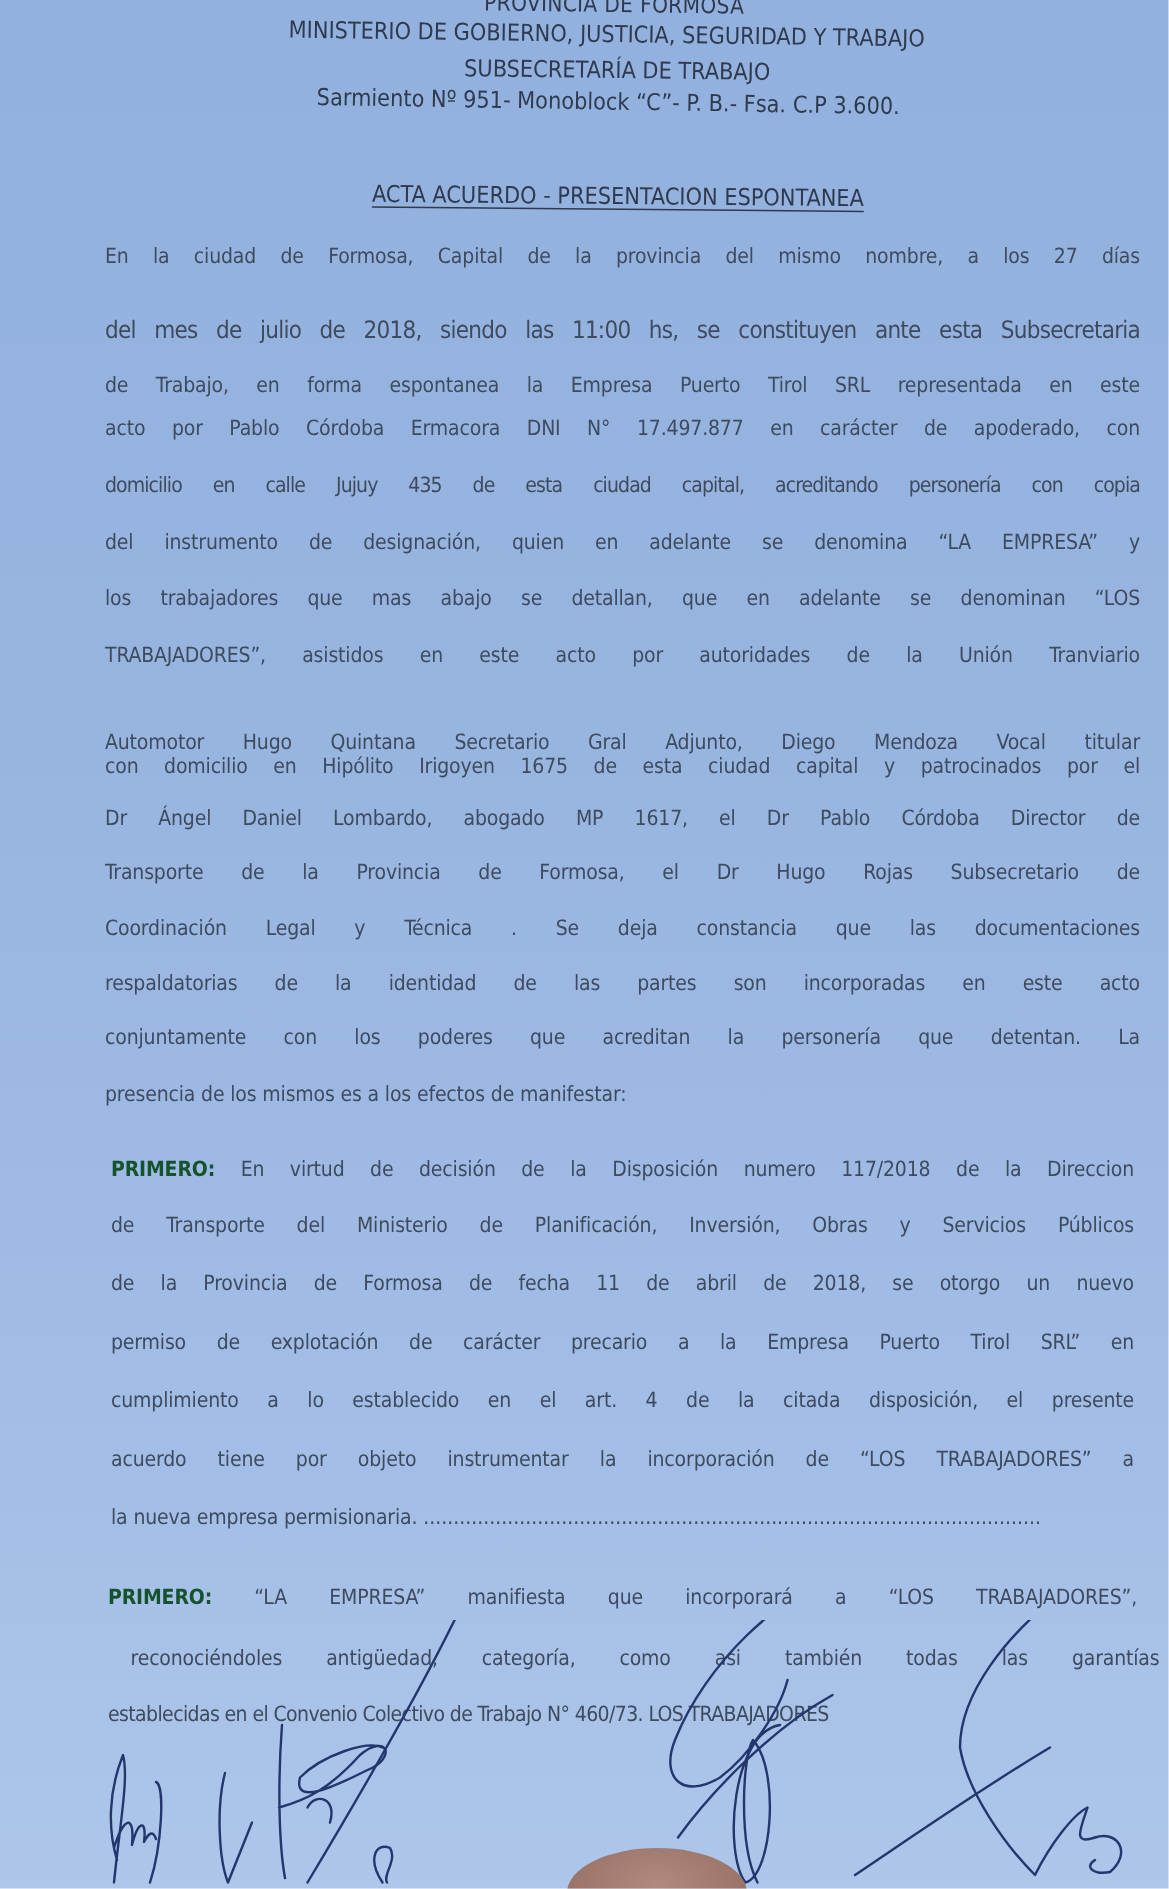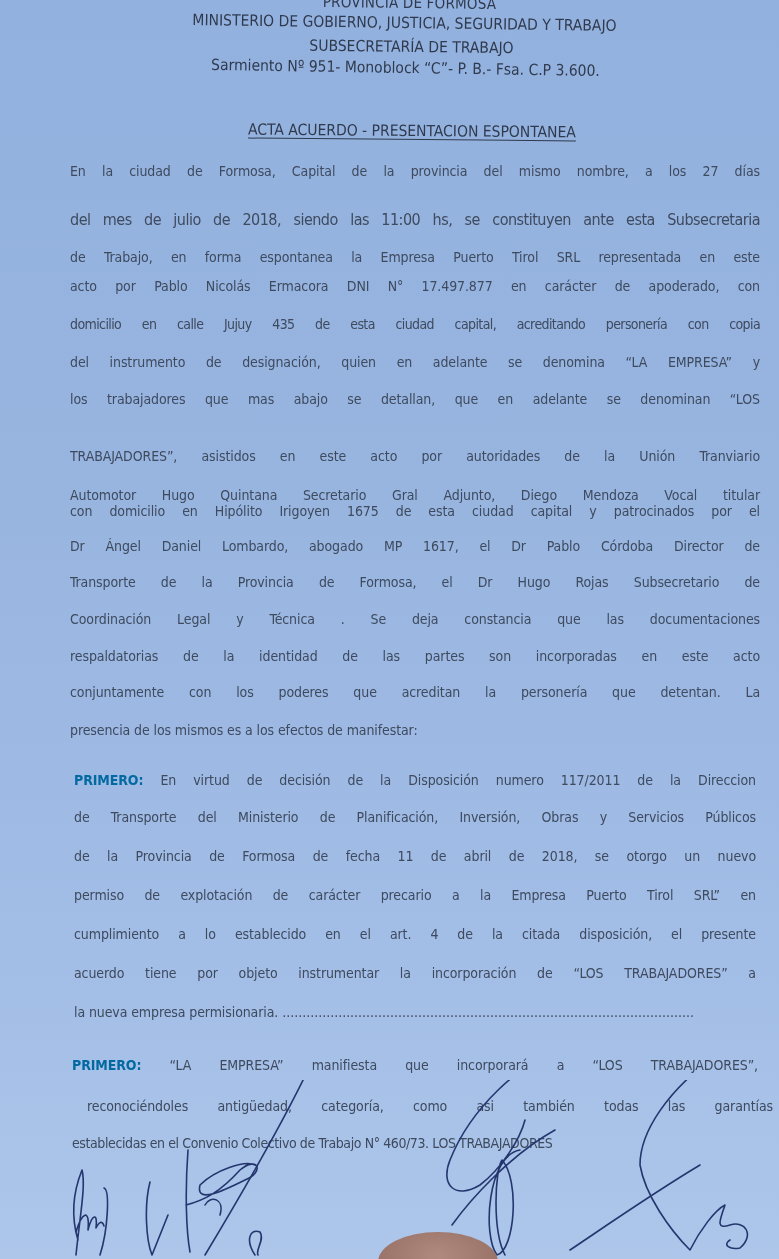--- a/index.html
+++ b/index.html
@@ -19,21 +19,21 @@
     position: absolute; top: 122px; left: 248px; font-size: 15.5px; color: #2f3a4e;
     text-decoration: underline; text-underline-offset: 3px; white-space: nowrap;
     transform: rotate(0.5deg);
   }
   .line {
     position: absolute; left: 70px; width: 690px; font-size: 14px; line-height: 20px;
     white-space: nowrap; text-align: justify; text-align-last: justify; color: #3e4a5e;
     letter-spacing: -0.1px;
   }
   .line.last { text-align-last: left; }
-  .bold { font-weight: bold; color: #0369a1; }
+  .bold { font-weight: bold; color: #14532d; }
   .dots { letter-spacing: 0; }
   .sig { position: absolute; left: 0; top: 1080px; width: 779px; height: 179px; pointer-events: none; }
   .thumb {
     position: absolute; left: 378px; top: 1232px; width: 120px; height: 60px; border-radius: 50%;
     background: radial-gradient(ellipse at 50% 40%, #b08a7e 0%, #9e776c 60%, #8a6a62 100%);
   }
 </style>
 </head>
 <body>
 
@@ -42,36 +42,36 @@
   <div class="hdr hdr1">PROVINCIA DE FORMOSA</div>
   <div class="hdr hdr2">MINISTERIO DE GOBIERNO, JUSTICIA, SEGURIDAD Y TRABAJO</div>
   <div class="hdr hdr3">SUBSECRETARÍA DE TRABAJO</div>
   <div class="hdr hdr4">Sarmiento Nº 951- Monoblock “C”- P. B.- Fsa. C.P 3.600.</div>
 
   <div class="title">ACTA ACUERDO - PRESENTACION ESPONTANEA</div>
 
   <div class="line" style="top:161px">En la ciudad de Formosa, Capital de la provincia del mismo nombre, a los 27 días</div>
   <div class="line" style="top:210px; font-size:16px; letter-spacing:-0.5px">del mes de julio de 2018, siendo las 11:00 hs, se constituyen ante esta Subsecretaria</div>
   <div class="line" style="top:247px">de Trabajo, en  forma espontanea la Empresa Puerto Tirol SRL representada en este</div>
-  <div class="line" style="top:276px">acto por Pablo Nicolás Ermacora DNI N° 17.497.877 en carácter de apoderado, con</div>
+  <div class="line" style="top:276px">acto por Pablo Córdoba Ermacora DNI N° 17.497.877 en carácter de apoderado, con</div>
   <div class="line" style="top:314px; letter-spacing:-0.6px">domicilio en calle Jujuy 435 de esta ciudad capital, acreditando personería con copia</div>
   <div class="line" style="top:352px">del instrumento de designación, quien en adelante se denomina “LA EMPRESA” y</div>
   <div class="line" style="top:389px">los trabajadores que mas abajo se detallan, que en adelante se denominan “LOS</div>
-  <div class="line" style="top:446px">TRABAJADORES”, asistidos en este acto por autoridades de la Unión Tranviario</div>
+  <div class="line" style="top:427px">TRABAJADORES”, asistidos en este acto por autoridades de la Unión Tranviario</div>
   <div class="line" style="top:485px">Automotor Hugo Quintana Secretario Gral Adjunto, Diego Mendoza Vocal titular</div>
   <div class="line" style="top:501px">con domicilio en Hipólito Irigoyen 1675 de esta ciudad capital y patrocinados por el</div>
   <div class="line" style="top:536px">Dr Ángel Daniel Lombardo, abogado MP 1617, el Dr Pablo Córdoba Director de</div>
   <div class="line" style="top:572px">Transporte de la Provincia de Formosa, el Dr Hugo Rojas Subsecretario de</div>
   <div class="line" style="top:609px">Coordinación Legal y Técnica . Se deja constancia que las documentaciones</div>
   <div class="line" style="top:646px">respaldatorias de la identidad de las partes son incorporadas en este acto</div>
   <div class="line" style="top:682px">conjuntamente con los poderes que acreditan la personería que detentan. La</div>
   <div class="line last" style="top:720px">presencia de los mismos es a los efectos de manifestar:</div>
 
   <div class="line" style="top:770px; left:74px; width:682px">
-    <span class="bold">PRIMERO:</span><span> En virtud de decisión de la Disposición numero 117/2011 de la Direccion</span>
+    <span class="bold">PRIMERO:</span><span> En virtud de decisión de la Disposición numero 117/2018 de la Direccion</span>
   </div>
   <div class="line" style="top:807px; left:74px; width:682px">de Transporte del Ministerio de Planificación, Inversión, Obras y Servicios Públicos</div>
   <div class="line" style="top:846px; left:74px; width:682px">de la Provincia de Formosa de fecha 11 de abril de 2018, se otorgo un nuevo</div>
   <div class="line" style="top:885px; left:74px; width:682px">permiso de explotación de carácter precario a la Empresa Puerto Tirol SRL” en</div>
   <div class="line" style="top:924px; left:74px; width:682px">cumplimiento a lo establecido en el art. 4 de la citada disposición, el presente</div>
   <div class="line" style="top:963px; left:74px; width:682px">acuerdo tiene por objeto instrumentar la incorporación de “LOS TRABAJADORES” a</div>
   <div class="line last" style="top:1002px; left:74px; width:682px; overflow:hidden">
     <span>la nueva empresa permisionaria. </span><span class="dots">.......................................................................................................</span>
   </div>
 

